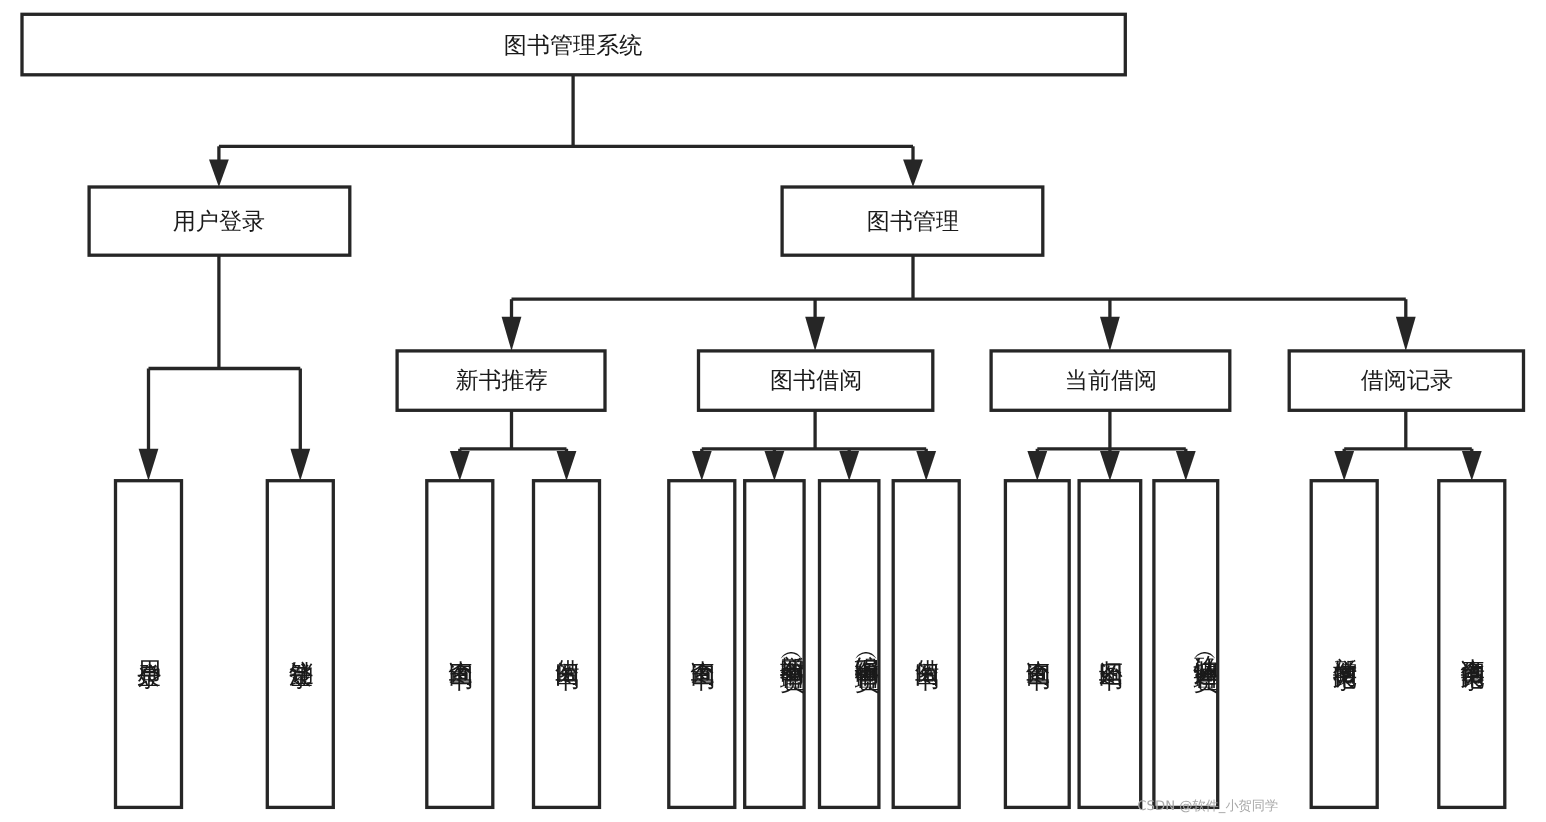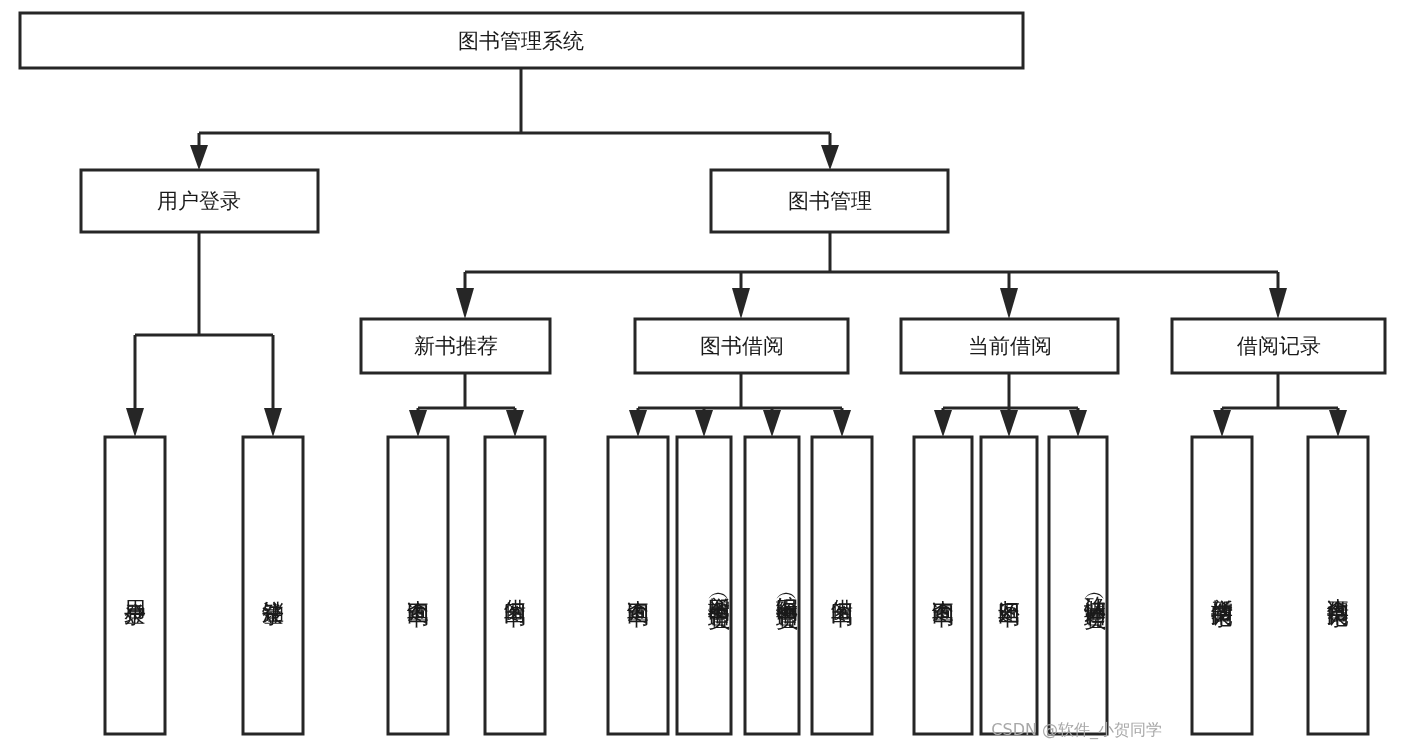--- a/index.html
+++ b/index.html
@@ -46,21 +46,21 @@
     font-size: 21px;
     fill: #1a1a1a;
     text-anchor: middle;
     dominant-baseline: middle;
   }
   .watermark-text {
     position: absolute;
     right: 8px;
     bottom: 6px;
     font-family: "DejaVu Sans", "Liberation Sans", sans-serif;
-    font-size: 16px;
+    font-size: 12px;
     color: #a8a8a8;
     white-space: nowrap;
     pointer-events: none;
   }
 </style>
 </head>
 <body>
 
 <div id="diagram-root">
   <svg class="diagram" viewBox="0 0 1405 747" xmlns="http://www.w3.org/2000/svg">

